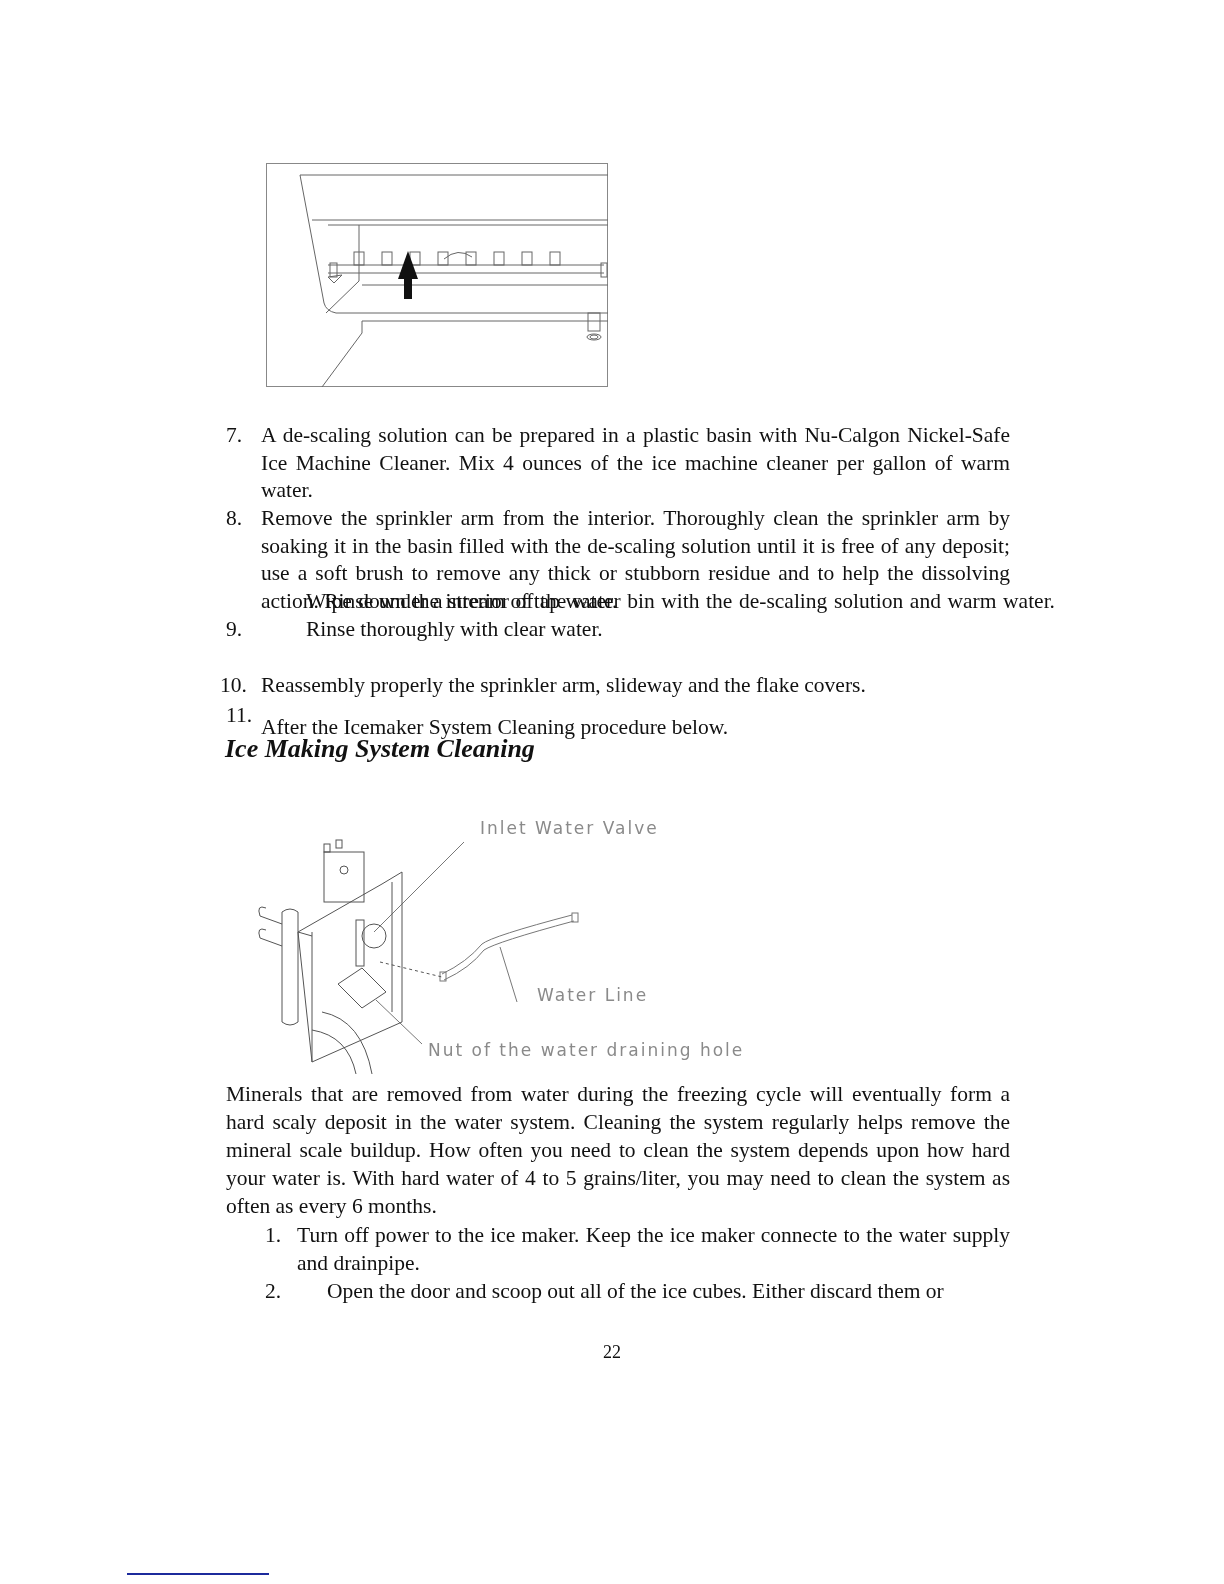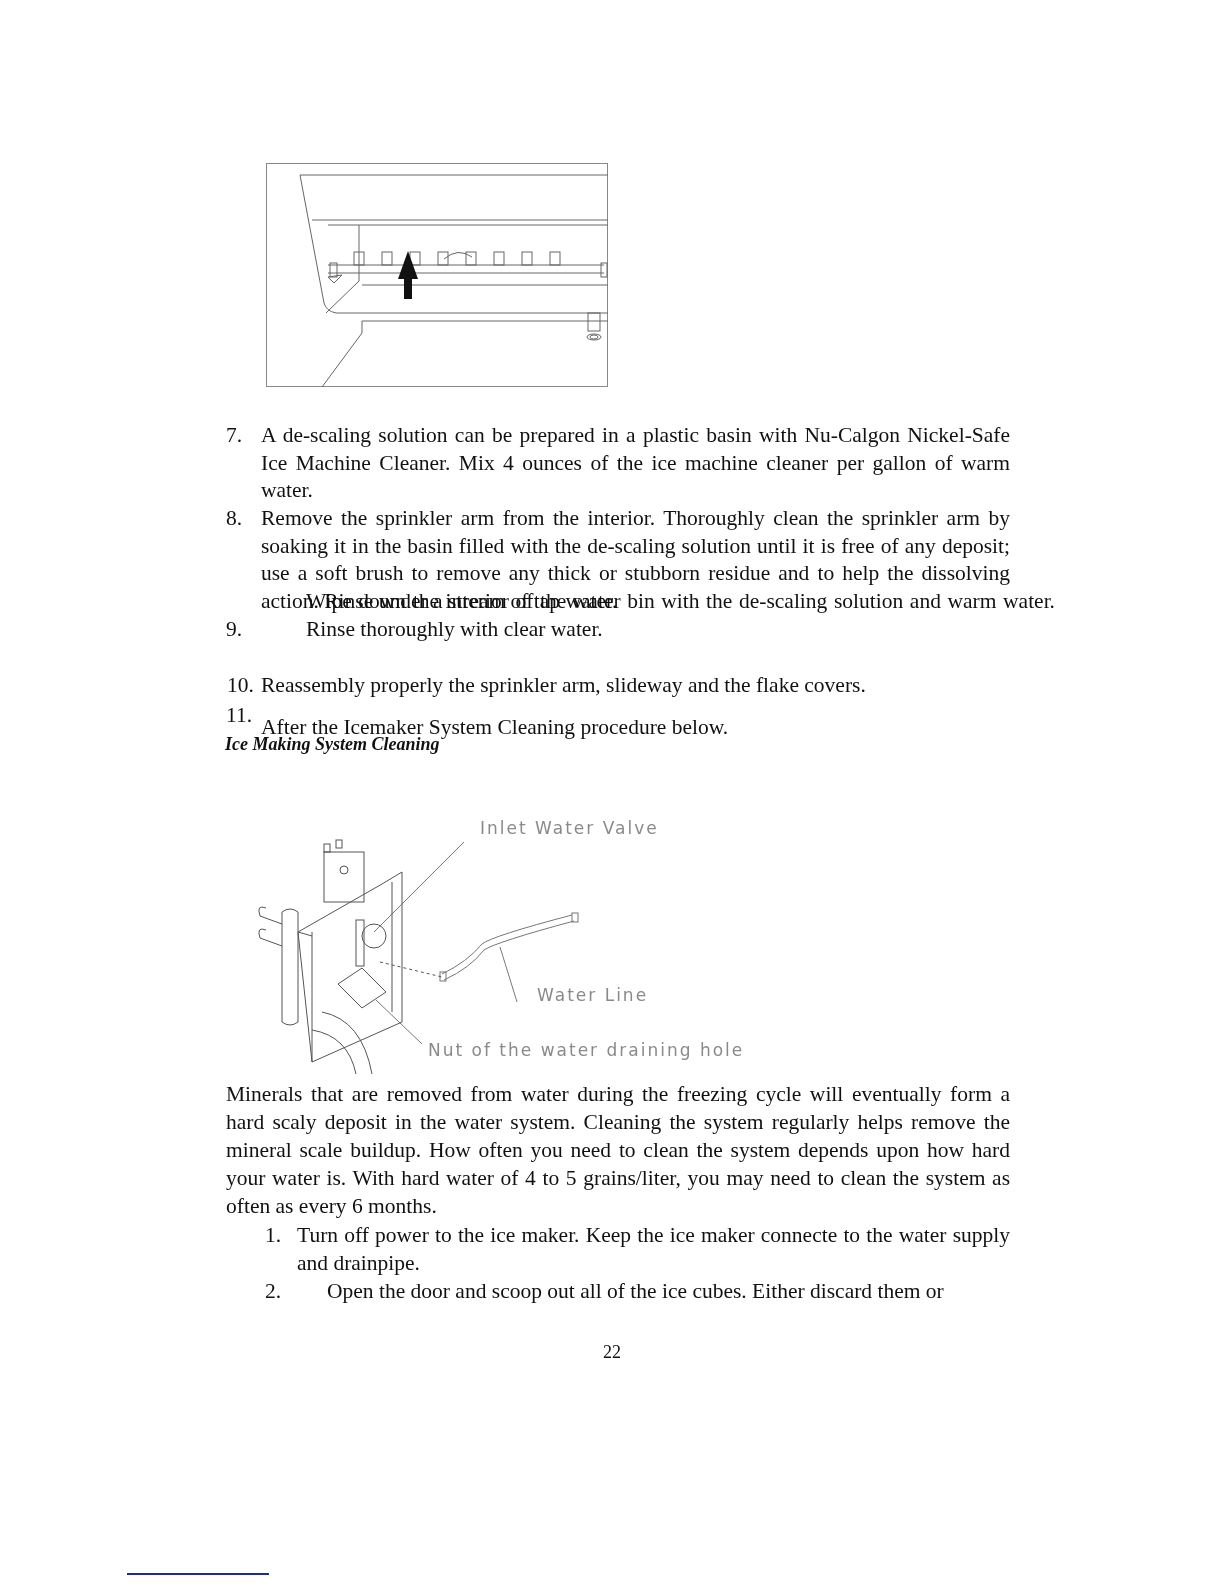--- a/index.html
+++ b/index.html
@@ -3,21 +3,21 @@
   <meta charset="utf-8">
   <style>
     html, body { margin: 0; padding: 0; background: #ffffff; }
     body { width: 1224px; height: 1584px; position: relative; overflow: hidden;
            font-family: "Liberation Serif", serif; color: #111; }
     .fig1 { position: absolute; left: 266px; top: 163px; width: 342px; height: 224px; }
     .fig2 { position: absolute; left: 252px; top: 812px; width: 540px; height: 262px; }
     .list { position: absolute; left: 0; top: 0; }
     .item { position: absolute; font-size: 21.5px; line-height: 27.5px; text-align: justify; text-align-last: left; }
     .num  { position: absolute; font-size: 21.5px; line-height: 27.5px; }
-    .heading { position: absolute; left: 225px; top: 734px; font-size: 18px; font-weight: bold; font-style: italic; }
+    .heading { position: absolute; left: 225px; top: 734px; font-size: 26px; font-weight: bold; font-style: italic; }
     .para { position: absolute; left: 226px; top: 1080px; width: 784px; font-size: 21.5px; line-height: 28px; text-align: justify; text-align-last: left; }
     .pagenum { position: absolute; left: 0; width: 1224px; top: 1342px; text-align: center; font-size: 18px; }
     .footer-line { position: absolute; left: 127px; top: 1573px; width: 142px; height: 2px; background: #1c2a9c; }
     .label { font-family: "DejaVu Sans", sans-serif; fill: #8a8a8a; font-size: 17px; letter-spacing: 2px; }
   </style>
 </head>
 <body>
 
 <div class="fig1">
   <svg width="342" height="224" viewBox="0 0 342 224">
@@ -63,21 +63,21 @@
 <div class="list">
   <div class="num" style="left:226px; top:422px;">7.</div>
   <div class="item" style="left:261px; top:422px; width:749px;">A de-scaling solution can be prepared in a plastic basin with Nu-Calgon Nickel-Safe Ice Machine Cleaner. Mix 4 ounces of the ice machine cleaner per gallon of warm water.</div>
 
   <div class="num" style="left:226px; top:505px;">8.</div>
   <div class="item" style="left:261px; top:505px; width:749px;">Remove the sprinkler arm from the interior. Thoroughly clean the sprinkler arm by soaking it in the basin filled with the de-scaling solution until it is free of any deposit; use a soft brush to remove any thick or stubborn residue and to help the dissolving action. Rinse under a stream of tap water.</div>
 
   <div class="num" style="left:226px; top:616px;">9.</div>
   <div class="item" style="left:261px; top:588px; width:749px;margin-left:45px;">Wipe down the interior of the water bin with the de-scaling solution and warm water. Rinse thoroughly with clear water.</div>
 
-  <div class="num" style="left:227px; top:672px;">10.</div>
+  <div class="num" style="left:220px; top:672px;">10.</div>
   <div class="item" style="left:261px; top:672px; width:749px;">Reassembly properly the sprinkler arm, slideway and the flake covers.</div>
 
   <div class="num" style="left:226px; top:702px;text-align:center;">11.</div>
   <div class="item" style="left:261px; top:702px; width:749px;margin-top:12px;">After the Icemaker System Cleaning procedure below.</div>
 </div>
 
 <div class="heading">Ice Making System Cleaning</div>
 
 <div class="fig2">
   <svg width="540" height="262" viewBox="0 0 540 262">

